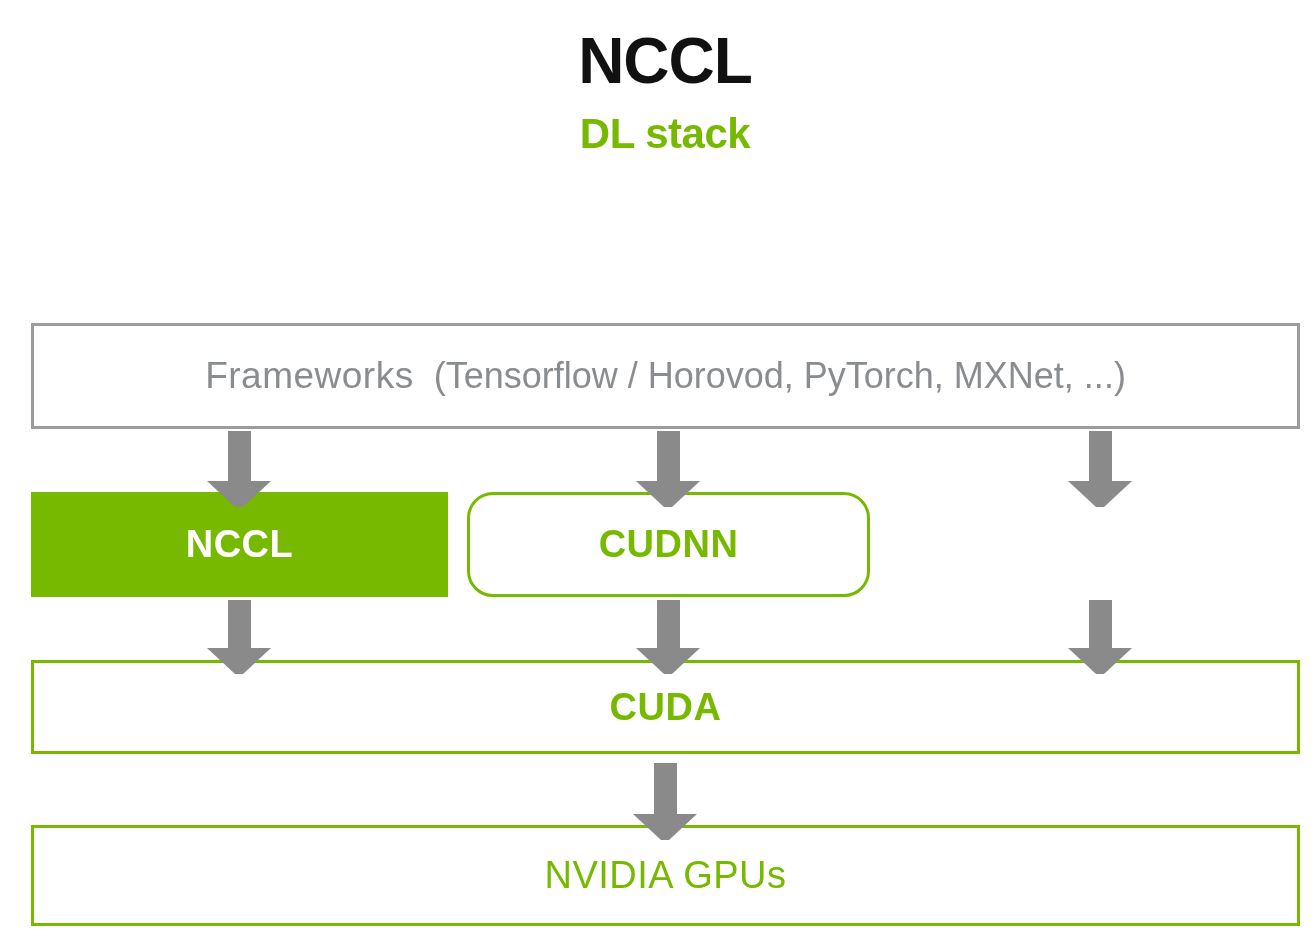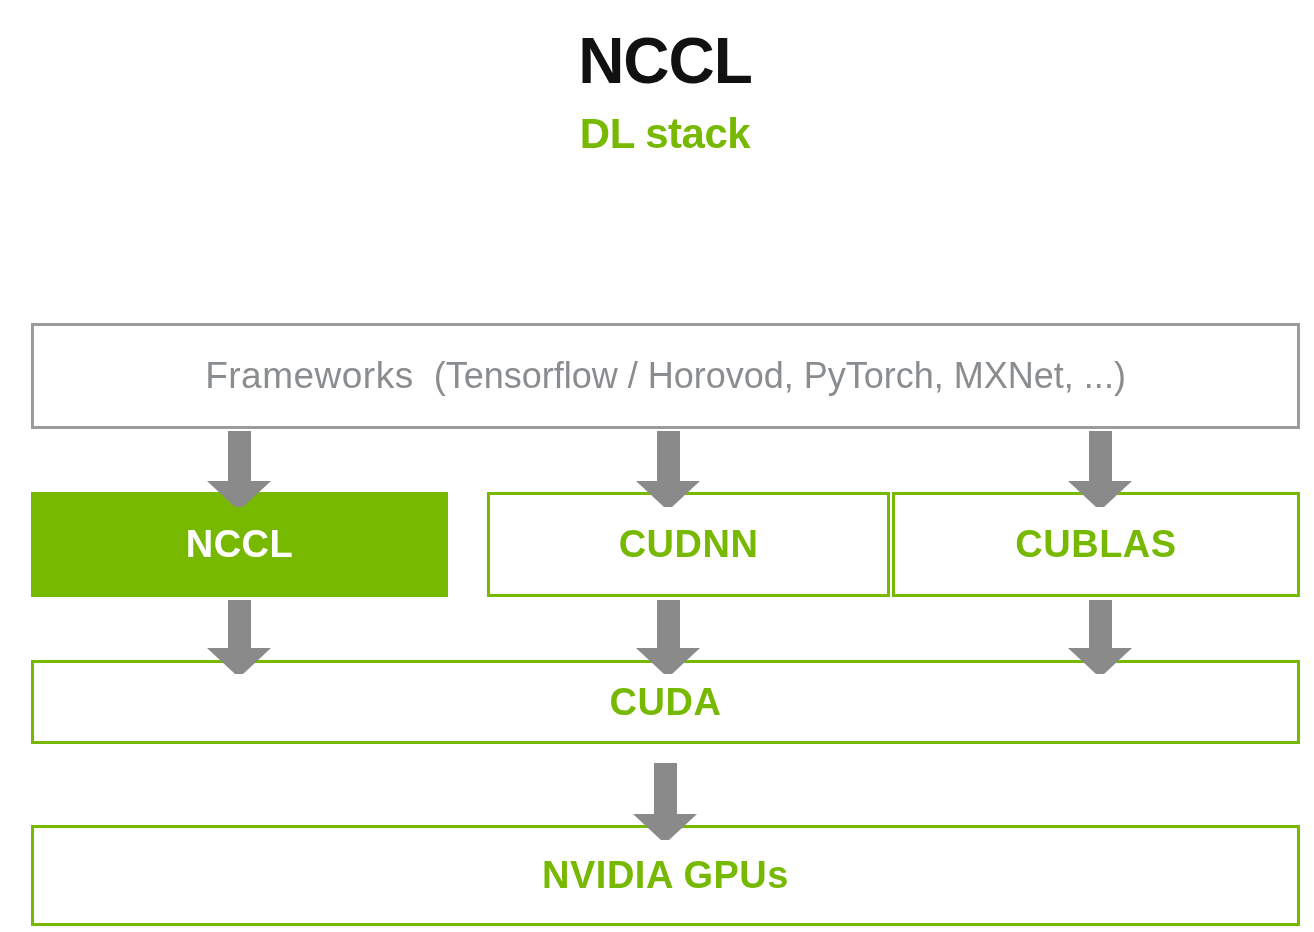--- a/index.html
+++ b/index.html
@@ -73,32 +73,32 @@
   .box-nccl {
     left: 23px; width: 417px;
     background: var(--nvidia-green, #76B900);
     color: #ffffff;
     border: none;
   }
   .box-outline {
     border: 3px solid var(--nvidia-green, #76B900);
     color: var(--nvidia-green, #76B900);
   }
-  .box-cudnn  { left: 479px; width: 403px; }
+  .box-cudnn  { left: 459px; width: 403px; border-radius: 26px; }
   .box-cublas { left: 884px; width: 408px; }
 
   .box-cuda {
     left: 23px; top: 652px;
-    width: 1269px; height: 84px;
+    width: 1269px; height: 94px;
     font-size: 38px; font-weight: bold; letter-spacing: 0.5px;
   }
   .box-gpus {
     left: 23px; top: 817px;
     width: 1269px; height: 101px;
-    font-size: 38px; font-weight: bold; letter-spacing: 0.5px;
+    font-size: 38px; font-weight: normal; letter-spacing: 0.5px;
   }
 
   
   .arrow {
     position: absolute;
     width: 56px;
     z-index: 5;
     display: flex;
     flex-direction: column;
     align-items: center;
@@ -148,23 +148,20 @@
       <div class="stem"></div>
       <div class="head"></div>
     </div>
 
   <div class="box lib-box box-nccl">
     <span>NCCL</span>
   </div>
   <div class="box lib-box box-outline box-cudnn">
     <span>CUDNN</span>
   </div>
-  <div class="box lib-box box-outline box-cublas">
-    <span>CUBLAS</span>
-  </div>
 
   <div class="arrow r2 c1">
       <div class="stem"></div>
       <div class="head"></div>
     </div>
   <div class="arrow r2 c2">
       <div class="stem"></div>
       <div class="head"></div>
     </div>
   <div class="arrow r2 c3">

